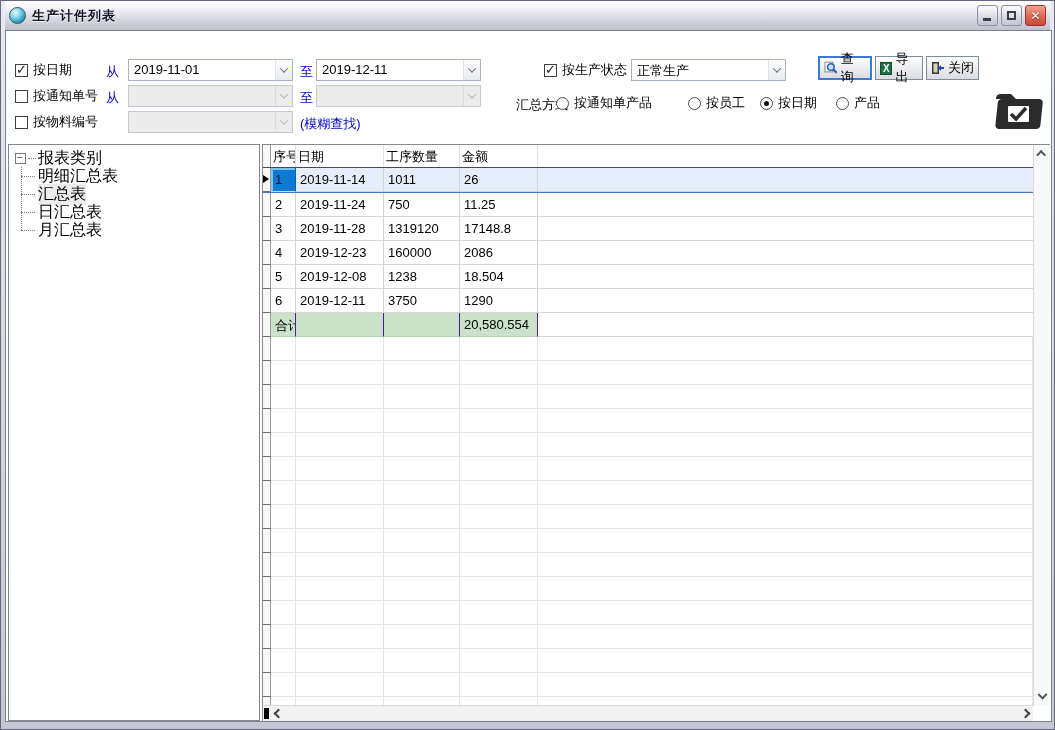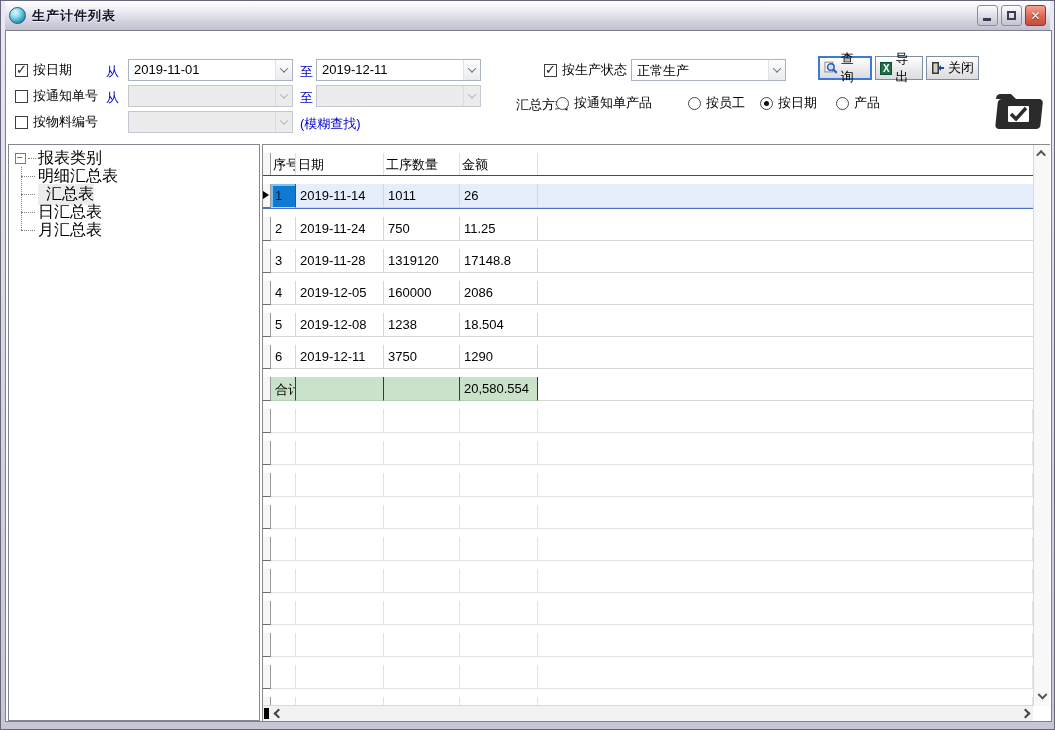--- a/index.html
+++ b/index.html
@@ -62,26 +62,26 @@
   .tree-panel { border:1px solid #828790; background:#fff; font-size:16px; color:#000; padding:4px 2px; overflow:hidden; }
   .t-root { display:flex; align-items:center; height:18px; }
   .t-box { width:11px; height:11px; border:1px solid #7a7a7a; background:#fff; font-size:10px; line-height:9px;
     text-align:center; color:#333; margin-left:4px; flex:0 0 auto; position:relative; }
   .t-box::after { content:"−"; position:absolute; left:1px; top:-1px; }
   .t-dash { width:8px; border-top:1px dotted #808080; margin:0 2px; }
   .t-kids { margin-left:10px; position:relative; }
   .t-kids::before { content:""; position:absolute; left:0; top:0; height:calc(100% - 9px); border-left:1px dotted #808080; }
   .t-item { display:flex; align-items:center; height:18px; cursor:default; }
   .t-item::before { content:""; width:14px; border-top:1px dotted #808080; margin-right:3px; }
-  .t-item .t-label.hl { background:#ececec;padding-left:8px; }
+  .t-item .t-label.hl { background:#ececec; }
 
   
   .grid { background:#fff; border-top:1px solid #8a8a8a; border-left:1px solid #8a8a8a; overflow:hidden; position:relative; }
   .g-viewport { position:absolute; left:0; top:0; }
-  .g-row, .g-header { display:flex; width:100%;margin-top:8px; }
+  .g-row, .g-header { display:flex; width:100%; }
   .g-header { height:23px; border-bottom:1px solid #4a4a4a; font-size:13px; }
   .g-header .g-c { border-right:1px solid #e0e0e0; padding:3px 2px 0 2px; }
   .g-ind { width:8px; flex:0 0 auto; background:#f7f7f7; border-right:1px solid #9a9a9a; position:relative; }
   .g-c { flex:0 0 auto; font-size:13px; padding:4px 2px 0 4px; overflow:hidden; white-space:nowrap; }
   .c1 { width:25px; } .c2 { width:88px; } .c3 { width:76px; } .c4 { width:78px; }
   .g-rest { flex:1 1 auto; }
   .g-row { height:24px; }
   .g-row .g-c { border-right:1px solid #d6d6d6; border-bottom:1px solid #d6d6d6; }
   .g-row .g-rest { border-bottom:1px solid #d6d6d6; }
   .g-row .g-ind { border-bottom:1px solid #6e6e6e; }
@@ -289,21 +289,21 @@
           <div class="g-ind"></div>
           <div class="g-c c1">3</div>
           <div class="g-c c2">2019-11-28</div>
           <div class="g-c c3">1319120</div>
           <div class="g-c c4">17148.8</div>
           <div class="g-rest"></div>
         </div>
         <div class="g-row">
           <div class="g-ind"></div>
           <div class="g-c c1">4</div>
-          <div class="g-c c2">2019-12-05</div>
+          <div class="g-c c2">2019-12-23</div>
           <div class="g-c c3">160000</div>
           <div class="g-c c4">2086</div>
           <div class="g-rest"></div>
         </div>
         <div class="g-row">
           <div class="g-ind"></div>
           <div class="g-c c1">5</div>
           <div class="g-c c2">2019-12-08</div>
           <div class="g-c c3">1238</div>
           <div class="g-c c4">18.504</div>

